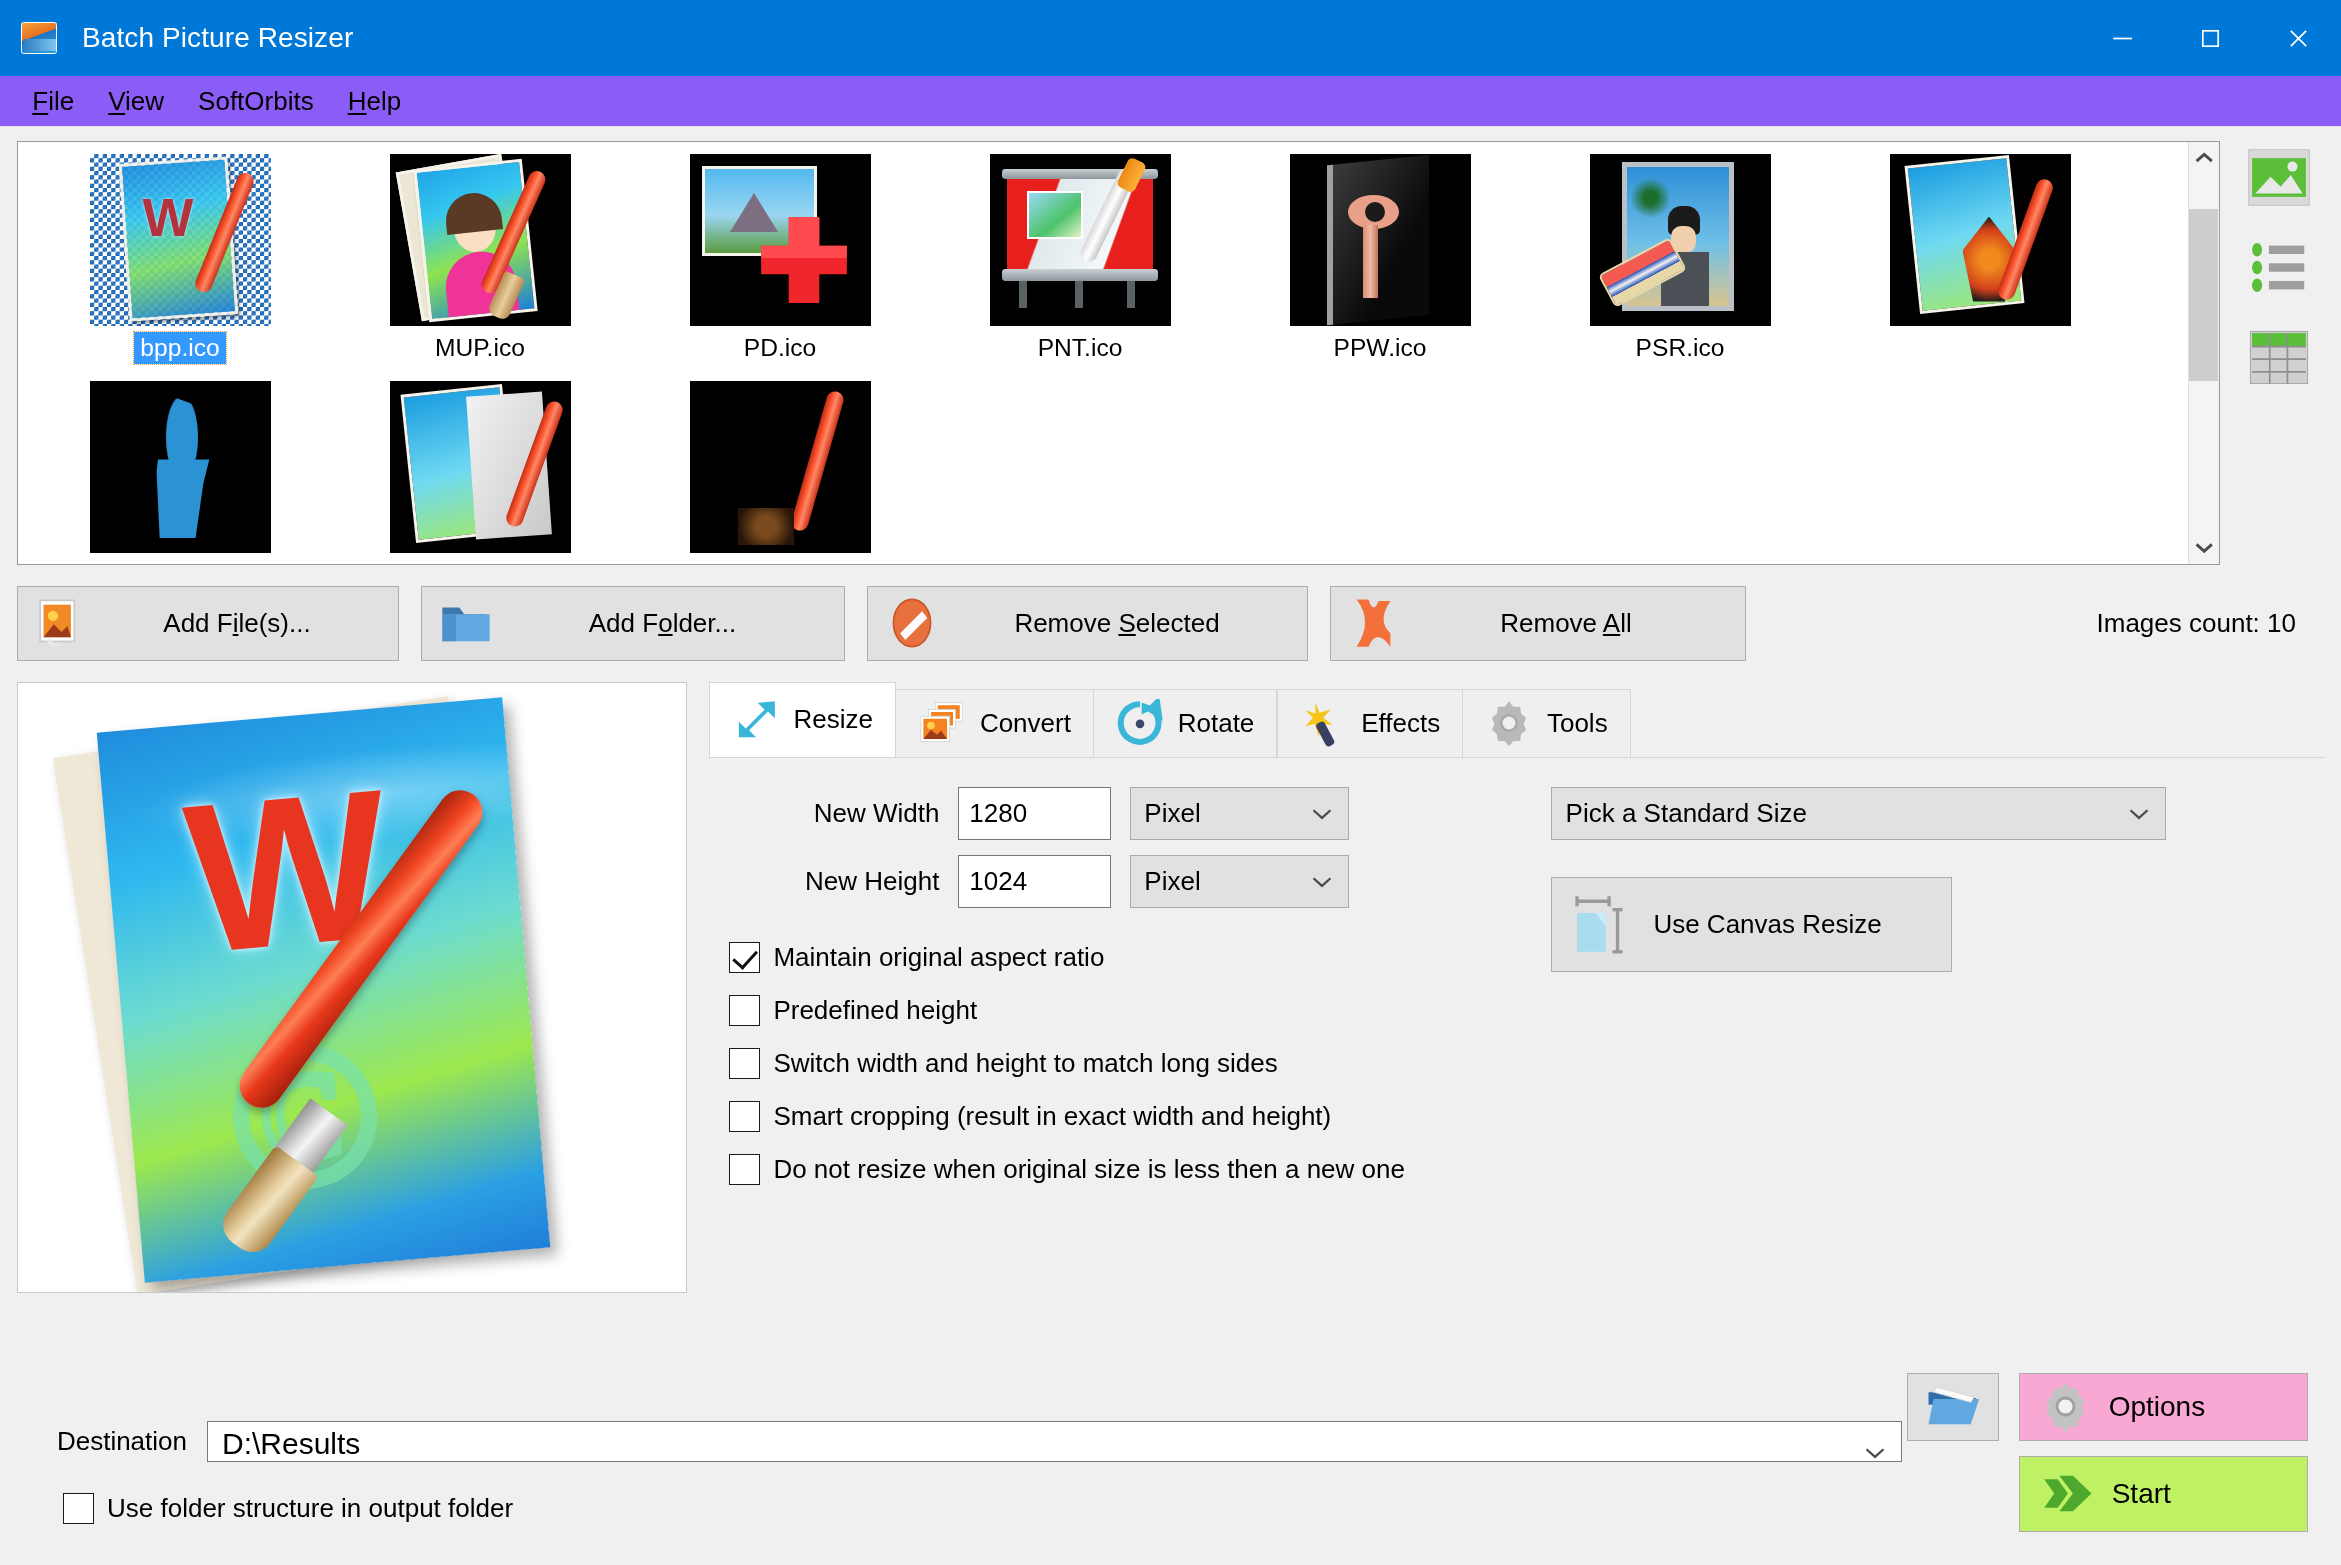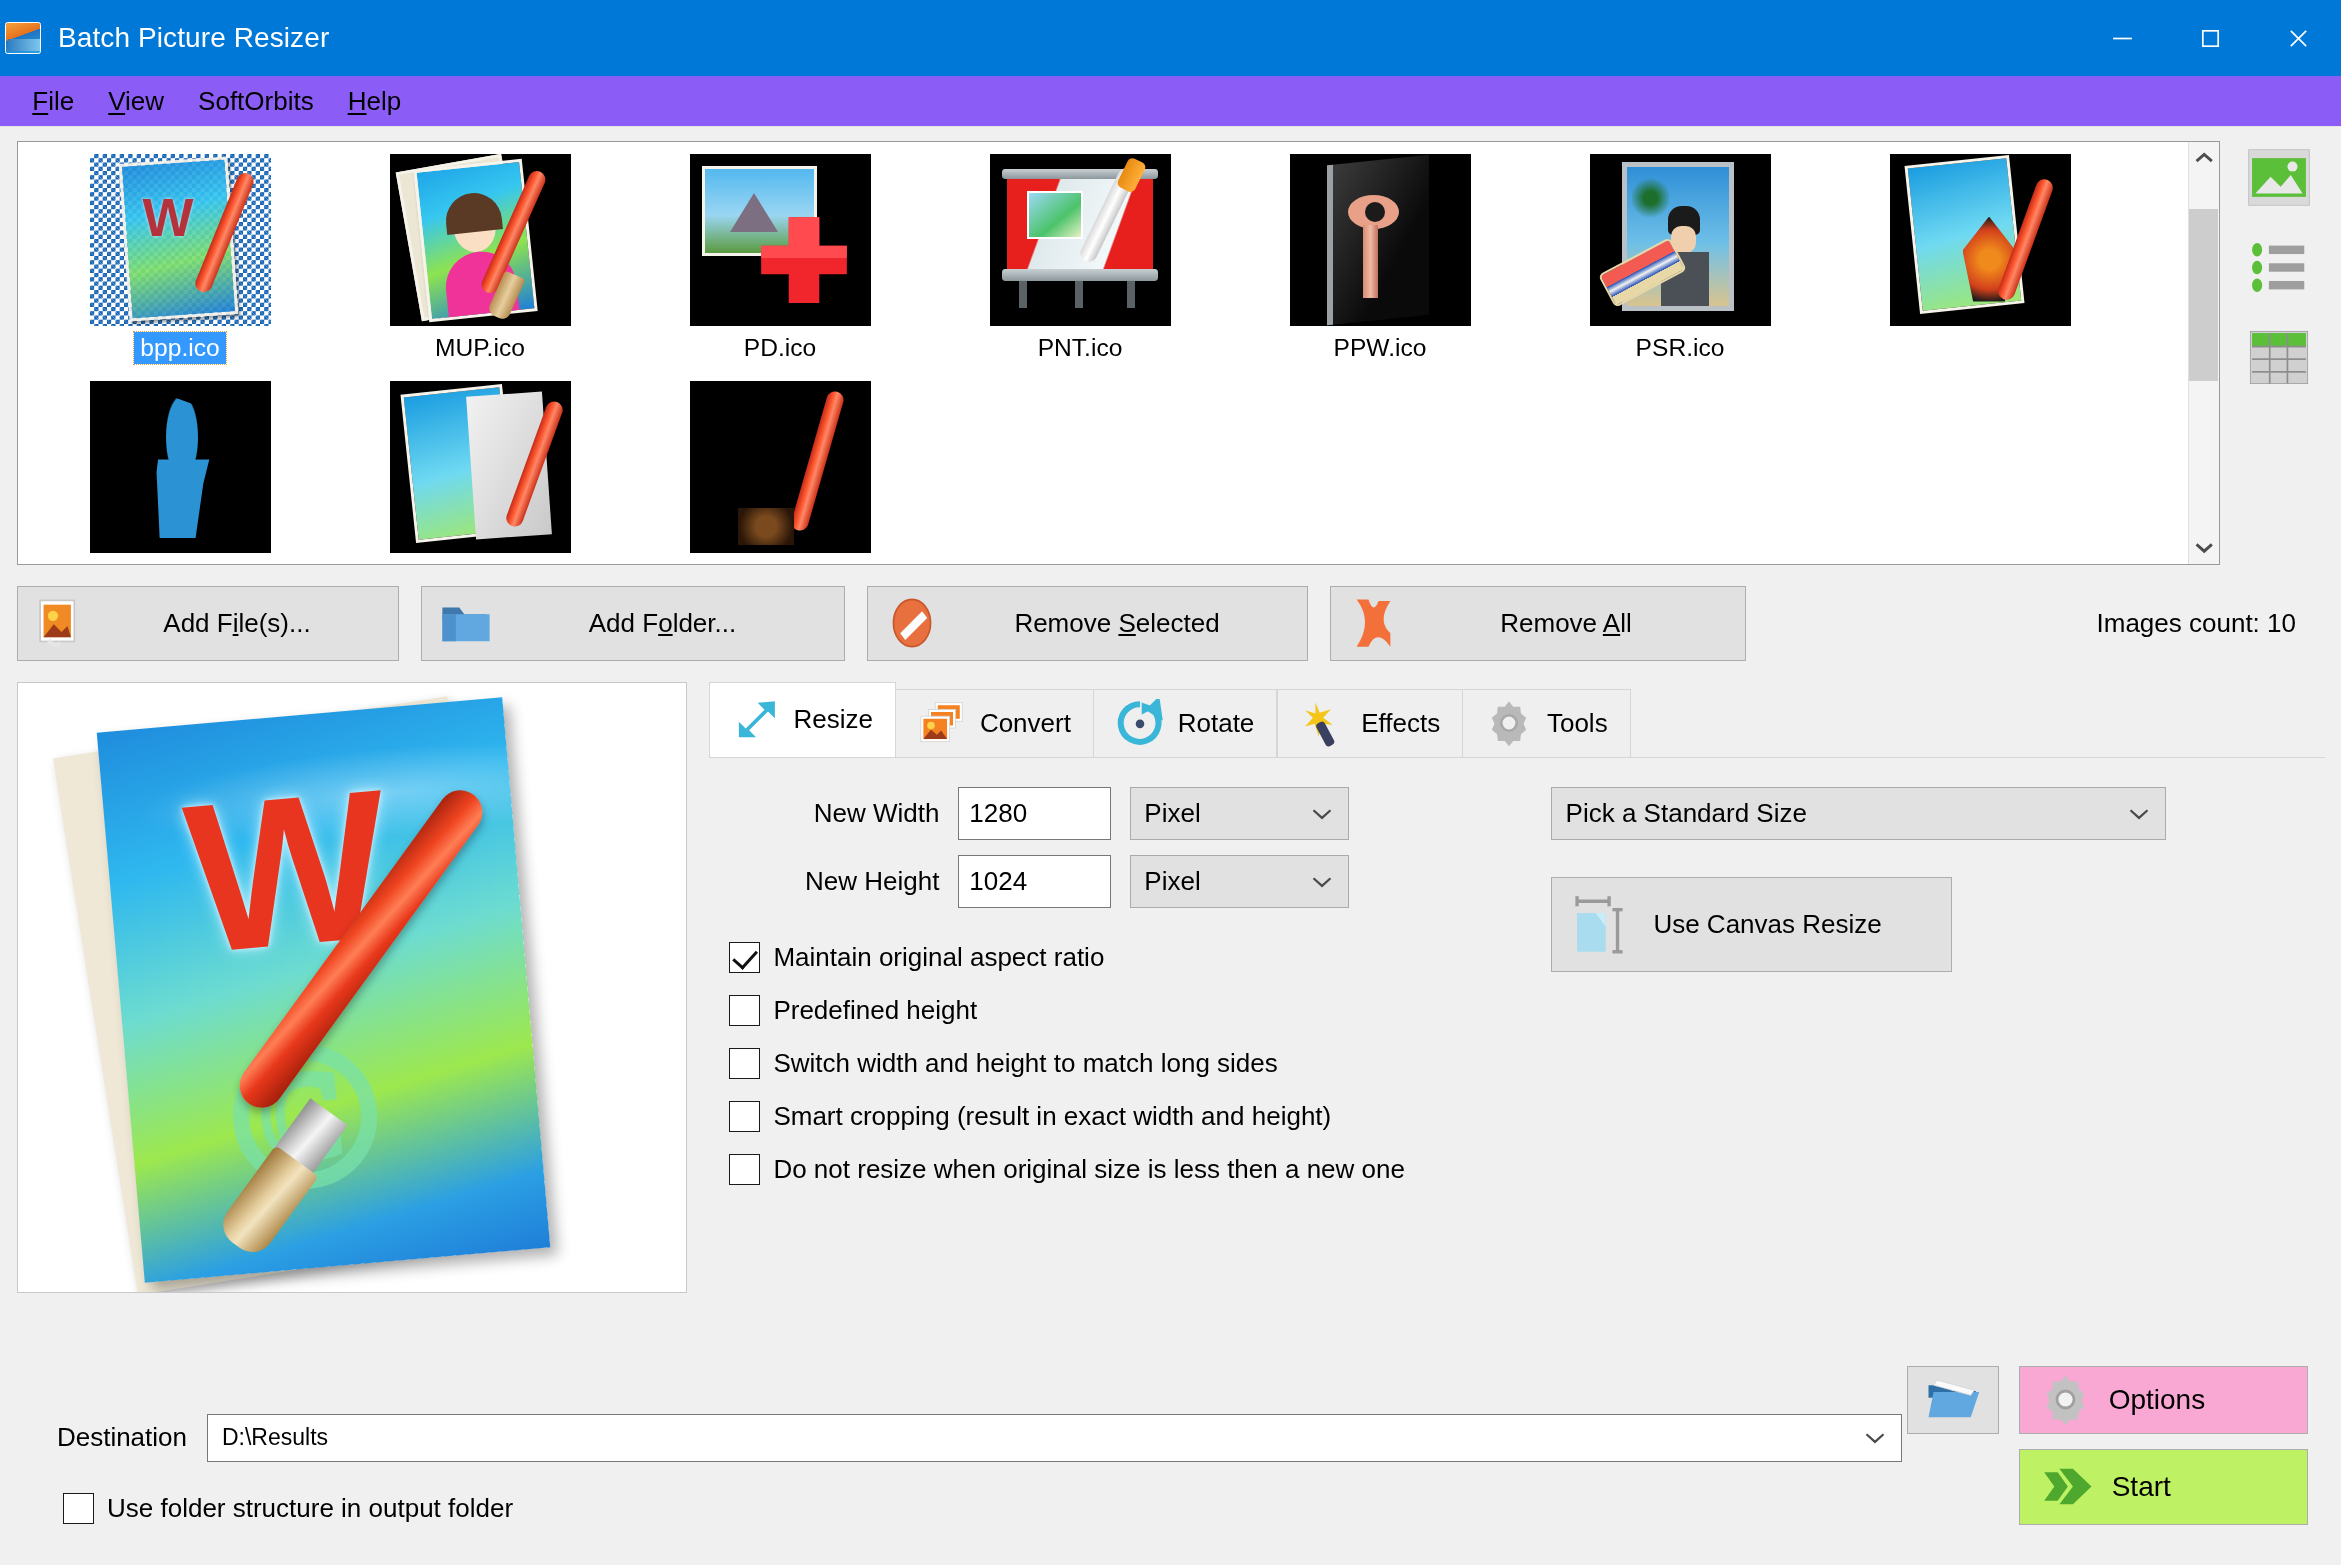--- a/index.html
+++ b/index.html
@@ -11,21 +11,21 @@
     font-size: 25.5px;
     -webkit-font-smoothing: none;
   }
   .app { width:2342px; height:1566px; display:flex; flex-direction:column; background:#f0f0f0; }
 
   
   .titlebar {
     height:76px; background:#0078d7; display:flex; align-items:center;
     flex:0 0 76px; position:relative;
   }
-  .title-left { display:flex; align-items:flex-start; padding-left:5px; gap:17px; }
+  .title-left { display:flex; align-items:flex-start; padding-left:21px; gap:25px; }
   .app-icon {
     width:36px; height:32px; border-radius:2.5px; position:relative; overflow:hidden;
     background:linear-gradient(160deg,#f2a13c 0%,#e8711e 42%,#1f74c4 43%,#2aa4e0 100%);
     border:1.7px solid #fdfdfd;
   }
   .app-icon:after{
     content:""; position:absolute; left:1.7px; bottom:1.7px; width:32px; height:12px;
     background:linear-gradient(90deg,#2f7ec0,#7fc6ef); 
   }
   .title-text { color:#fff; font-size:28px; letter-spacing:0.1px; }
@@ -155,22 +155,22 @@
   .canvasbtn {
     width:401px; height:95px; background:#e1e1e1; border:0.8px solid #adadad;
     display:flex; align-items:center; gap:22px; padding:0 20.4px; font-size:26px; margin-top:37px;
   }
 
   
   .footer { padding:8.5px 17px 20.4px 17px; }
   .destrow { display:flex; align-items:center; gap:20.4px; }
   .destlabel { font-size:26px; width:153px; text-align:right; }
   .destbox {
-    flex:1 1 auto; height:48px; border:1.7px solid #777; background:#fff;
-    display:flex; align-items:center; padding:0 13.6px; font-size:23px; justify-content:space-between;
+    flex:1 1 auto; height:41px; border:1.7px solid #777; background:#fff;
+    display:flex; align-items:flex-end; padding:0 13.6px; font-size:30px; justify-content:space-between;
   }
   .browsebtn { width:92px; height:68px; background:#e1e1e1; border:0.8px solid #adadad;
     display:flex; align-items:center; justify-content:center; margin-left:5.1px; }
   .optbtn { width:289px; height:68px; background:#f9a8d4; border:0.8px solid #adadad;
     display:flex; align-items:center; gap:17px; padding:0 18.7px; font-size:28px; }
   .startbtn { width:289px; height:76px; background:#bef264; border:0.8px solid #adadad;
     display:flex; align-items:center; gap:17px; padding:0 18.7px; font-size:28px; }
   .rightstack { margin-left:auto; display:flex; flex-direction:column; gap:15.3px; }
   .bottom-grid { display:flex; align-items:flex-start; gap:0; }
   .bl { flex:1 1 auto;margin-top:48px; }

